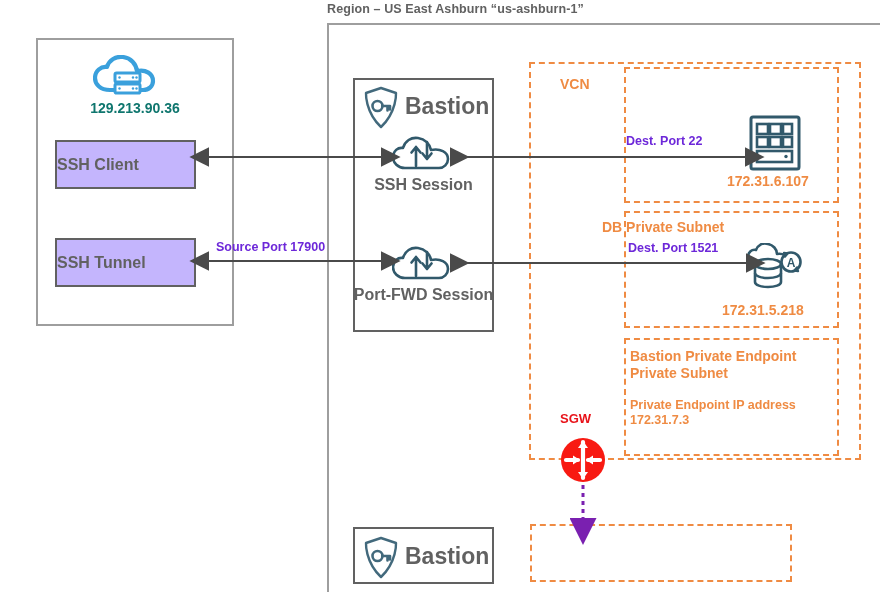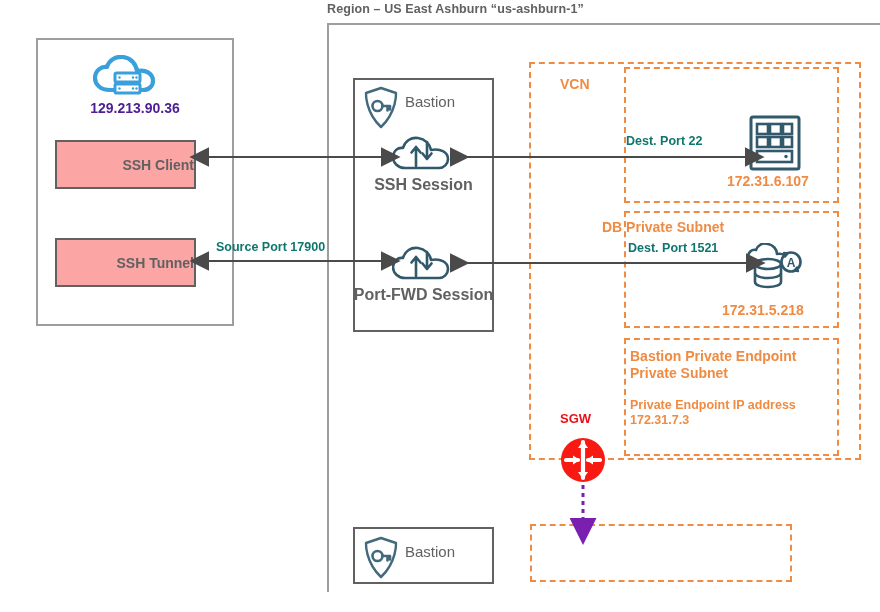--- a/index.html
+++ b/index.html
@@ -11,23 +11,23 @@
   .t-red{color:#e8131a;font-weight:bold;}
 
   #region-label{left:313px;top:2px;font-size:12.5px;color:#616161;font-weight:bold;letter-spacing:0.1px;}
 
   
   #region-box{left:313px;top:23px;width:555px;height:580px;border:2px solid #9e9e9e;box-sizing:border-box;background:transparent;}
   #left-panel{left:22px;top:38px;width:198px;height:288px;border:2px solid #9e9e9e;box-sizing:border-box;}
   #bastion-panel{left:339px;top:78px;width:141px;height:254px;border:2px solid #616161;box-sizing:border-box;background:#fff;}
   #bastion-bottom{left:339px;top:527px;width:141px;height:57px;border:2px solid #616161;box-sizing:border-box;background:#fff;}
 
-  .plain-box{border:2px solid #616161;box-sizing:border-box;background:#fca5a5;
-             display:flex;align-items:center;justify-content:flex-end;
-             font-size:14px;color:#616161;font-weight:bold;}
+  .plain-box{border:2px solid #616161;box-sizing:border-box;background:#c4b5fd;
+             display:flex;align-items:center;justify-content:flex-start;
+             font-size:16px;color:#616161;font-weight:bold;}
   #ssh-client-box{left:41px;top:140px;width:141px;height:49px;}
   #ssh-tunnel-box{left:41px;top:238px;width:141px;height:49px;}
 
   
   .dash{border:2.5px dashed #ef8b43;box-sizing:border-box;background:transparent;}
   #vcn-box{left:515px;top:62px;width:332px;height:398px;}
   #app-subnet{left:610px;top:67px;width:215px;height:136px;}
   #db-subnet{left:610px;top:211px;width:215px;height:117px;}
   #bpe-subnet{left:610px;top:338px;width:215px;height:118px;}
   #osn-box{left:516px;top:524px;width:262px;height:58px;}
@@ -39,34 +39,34 @@
   #bpe-subnet-title{left:616px;top:348px;width:200px;}
   #bpe-subnet-sub{left:616px;top:398px;width:200px;font-size:12.5px;line-height:15px;}
 
   .ip-label{font-size:14px;}
   #app-ip{left:713px;top:173px;}
   #db-ip{left:708px;top:302px;}
 
   #osn-label{left:540px;top:545px;font-size:12.5px;color:#616161;font-weight:bold;}
 
   
-  .port-label{font-size:12.5px;color:#0f766e;font-weight:bold;white-space:nowrap;}
+  .port-label{font-size:12.5px;color:#6d28d9;font-weight:bold;white-space:nowrap;}
   #src-port-label{left:202px;top:240px;}
   #dest22-label{left:612px;top:134px;}
   #dest1521-label{left:614px;top:241px;}
 
   .session-label{font-size:16px;color:#616161;font-weight:bold;text-align:center;white-space:nowrap;}
   #ssh-session-label{left:339px;top:176px;width:141px;}
   #pf-session-label{left:339px;top:286px;width:141px;}
 
   #sgw-label{left:546px;top:411px;font-size:13px;}
 
-  #ip-caption{left:22px;top:100px;width:198px;text-align:center;font-size:14px;color:#4c1d95;font-weight:bold;}
-
-  .bastion-word{font-size:15px;color:#616161;font-weight:normal;text-align:right;}
+  #ip-caption{left:22px;top:100px;width:198px;text-align:center;font-size:14px;color:#0f766e;font-weight:bold;}
+
+  .bastion-word{font-size:23px;color:#616161;font-weight:bold;text-align:right;}
   #bastion-word-1{left:391px;top:93px;}
   #bastion-word-2{left:391px;top:543px;}
 
   
   #cloud-ip-icon{left:79px;top:55px;}
   #shield-icon-1{left:349px;top:86px;}
   #shield-icon-2{left:349px;top:536px;}
   #ssh-session-icon{left:378px;top:135px;}
   #pf-session-icon{left:378px;top:245px;}
   #compute-icon{left:735px;top:115px;}

